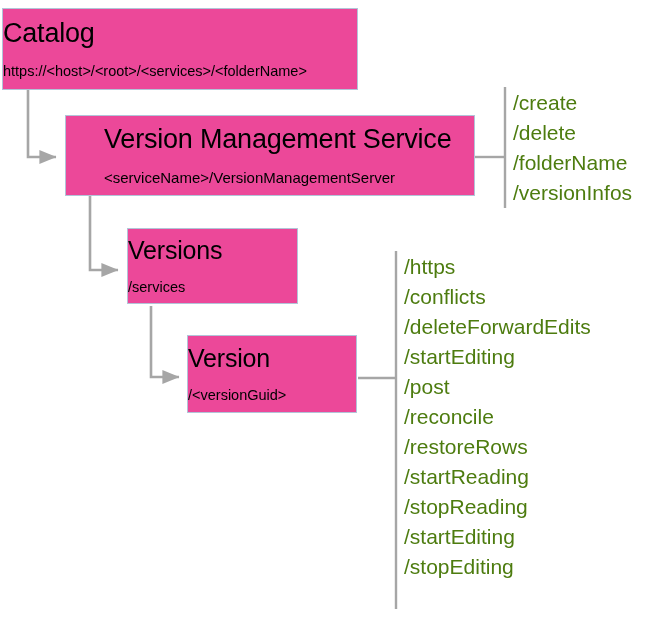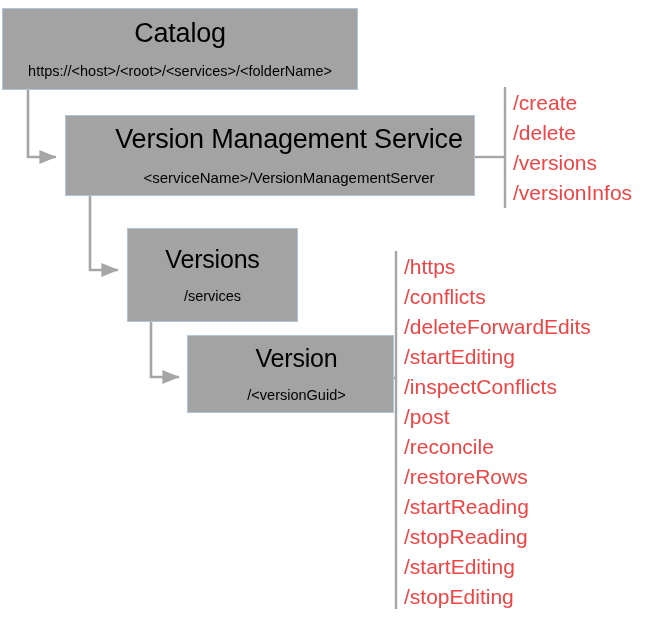--- a/index.html
+++ b/index.html
@@ -20,26 +20,26 @@
   #wires {
     position: absolute;
     left: 0;
     top: 0;
     width: 650px;
     height: 617px;
     pointer-events: none;
   }
   .node {
     position: absolute;
-    background: #a3a3a3;
+    background: #ec4899;
     border: 1px solid #b2c4d8;
     box-sizing: border-box;
     display: flex;
     flex-direction: column;
-    align-items: center;
+    align-items: flex-start;
     justify-content: center;
     text-align: center;
     color: #000000;
   }
   .node-title {
     font-size: 26px;
     line-height: 1.08;
     color: #000000;
     letter-spacing: -0.2px;
     white-space: nowrap;
@@ -64,40 +64,39 @@
     width: 410px;
     height: 81px;
     padding-left: 38px;
   }
   #node-vms .node-title { font-size: 27px; }
   #node-vms .node-subtitle { font-size: 15px; }
   #node-versions {
     left: 127px;
     top: 228px;
     width: 171px;
-    height: 94px;
+    height: 76px;
   }
   #node-versions .node-title { font-size: 25px; }
   #node-version {
     left: 187px;
     top: 335px;
-    width: 207px;
+    width: 170px;
     height: 78px;
-    padding-left: 12px;
   }
   #node-version .node-title { font-size: 25px; }
   .endpoint-list {
     position: absolute;
     color: #8c8c8c;
     font-size: 21px;
     line-height: 30px;
     white-space: nowrap;
   }
   .endpoint-item {
-    color: #ef4444;
+    color: #4d7c0f;
   }
   #endpoints-vms {
     left: 513px;
     top: 88px;
   }
   #endpoints-version {
     left: 404px;
     top: 252px;
   }
 </style>
@@ -142,30 +141,29 @@
   </div>
 
   <div class="node" id="node-version">
     <div class="node-title">Version</div>
     <div class="node-subtitle">/&lt;versionGuid&gt;</div>
   </div>
 
   <div class="endpoint-list" id="endpoints-vms">
       <div class="endpoint-item">/create</div>
       <div class="endpoint-item">/delete</div>
-      <div class="endpoint-item">/versions</div>
+      <div class="endpoint-item">/folderName</div>
       <div class="endpoint-item">/versionInfos</div>
     </div>
 
   <div class="endpoint-list" id="endpoints-version">
       <div class="endpoint-item">/https</div>
       <div class="endpoint-item">/conflicts</div>
       <div class="endpoint-item">/deleteForwardEdits</div>
       <div class="endpoint-item">/startEditing</div>
-      <div class="endpoint-item">/inspectConflicts</div>
       <div class="endpoint-item">/post</div>
       <div class="endpoint-item">/reconcile</div>
       <div class="endpoint-item">/restoreRows</div>
       <div class="endpoint-item">/startReading</div>
       <div class="endpoint-item">/stopReading</div>
       <div class="endpoint-item">/startEditing</div>
       <div class="endpoint-item">/stopEditing</div>
     </div>
 
 </div>

